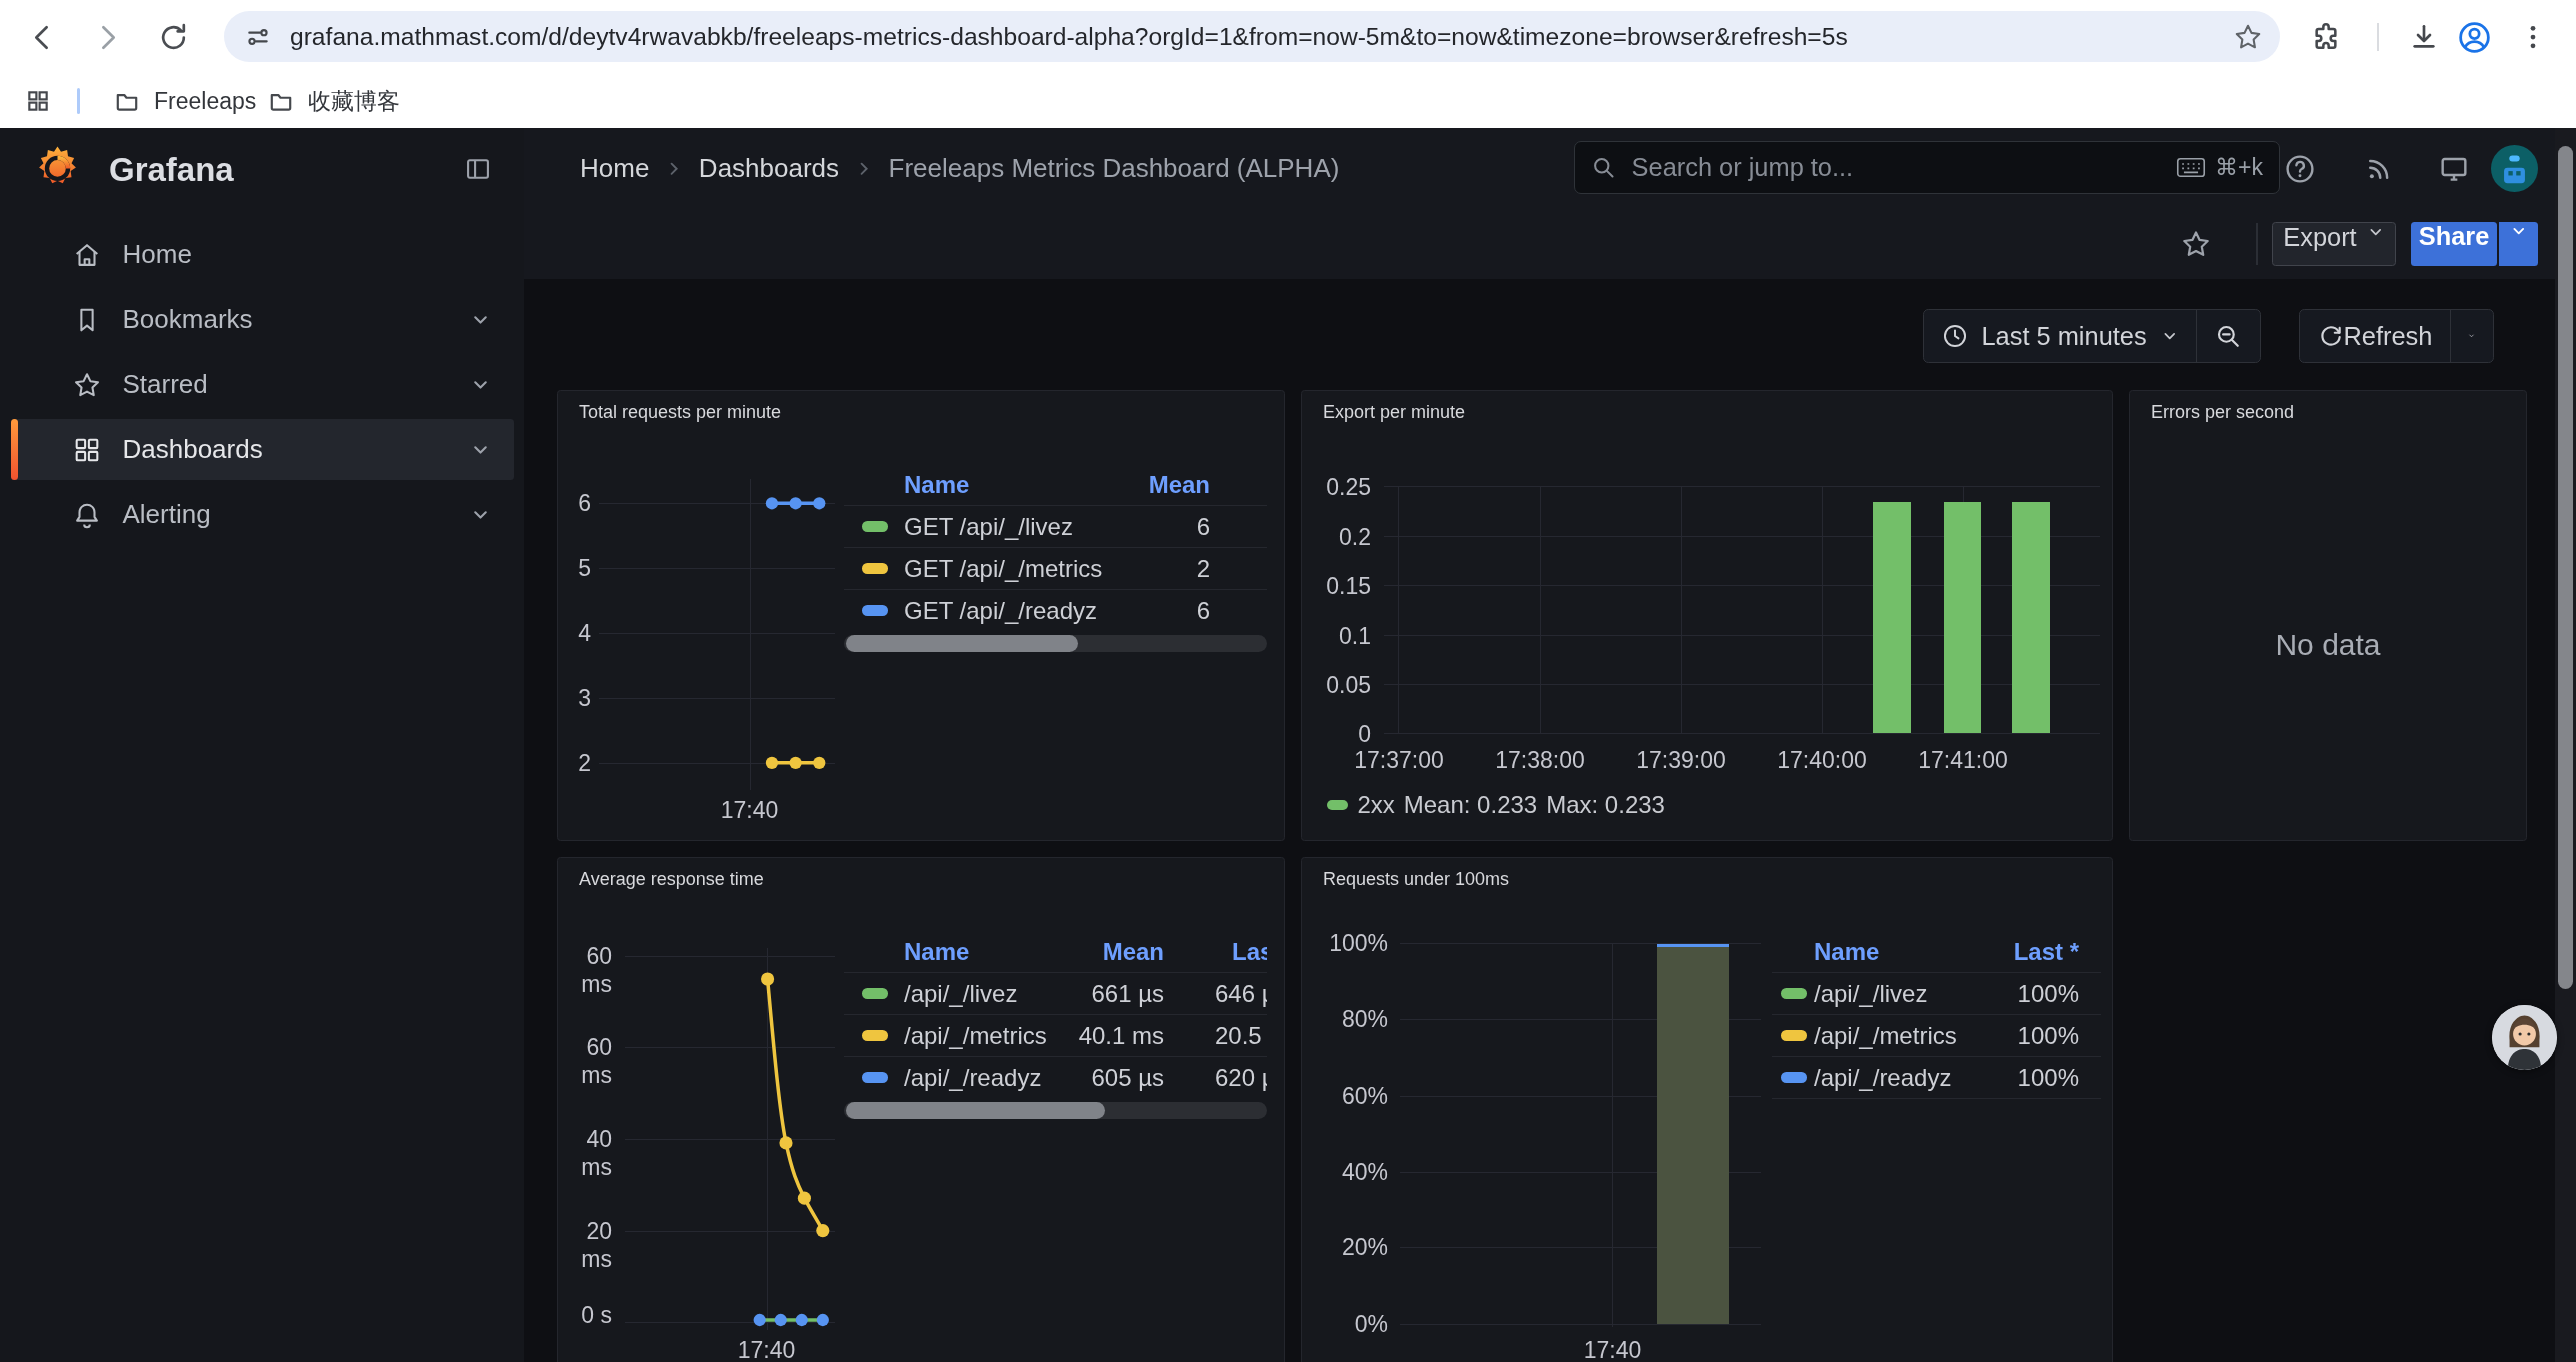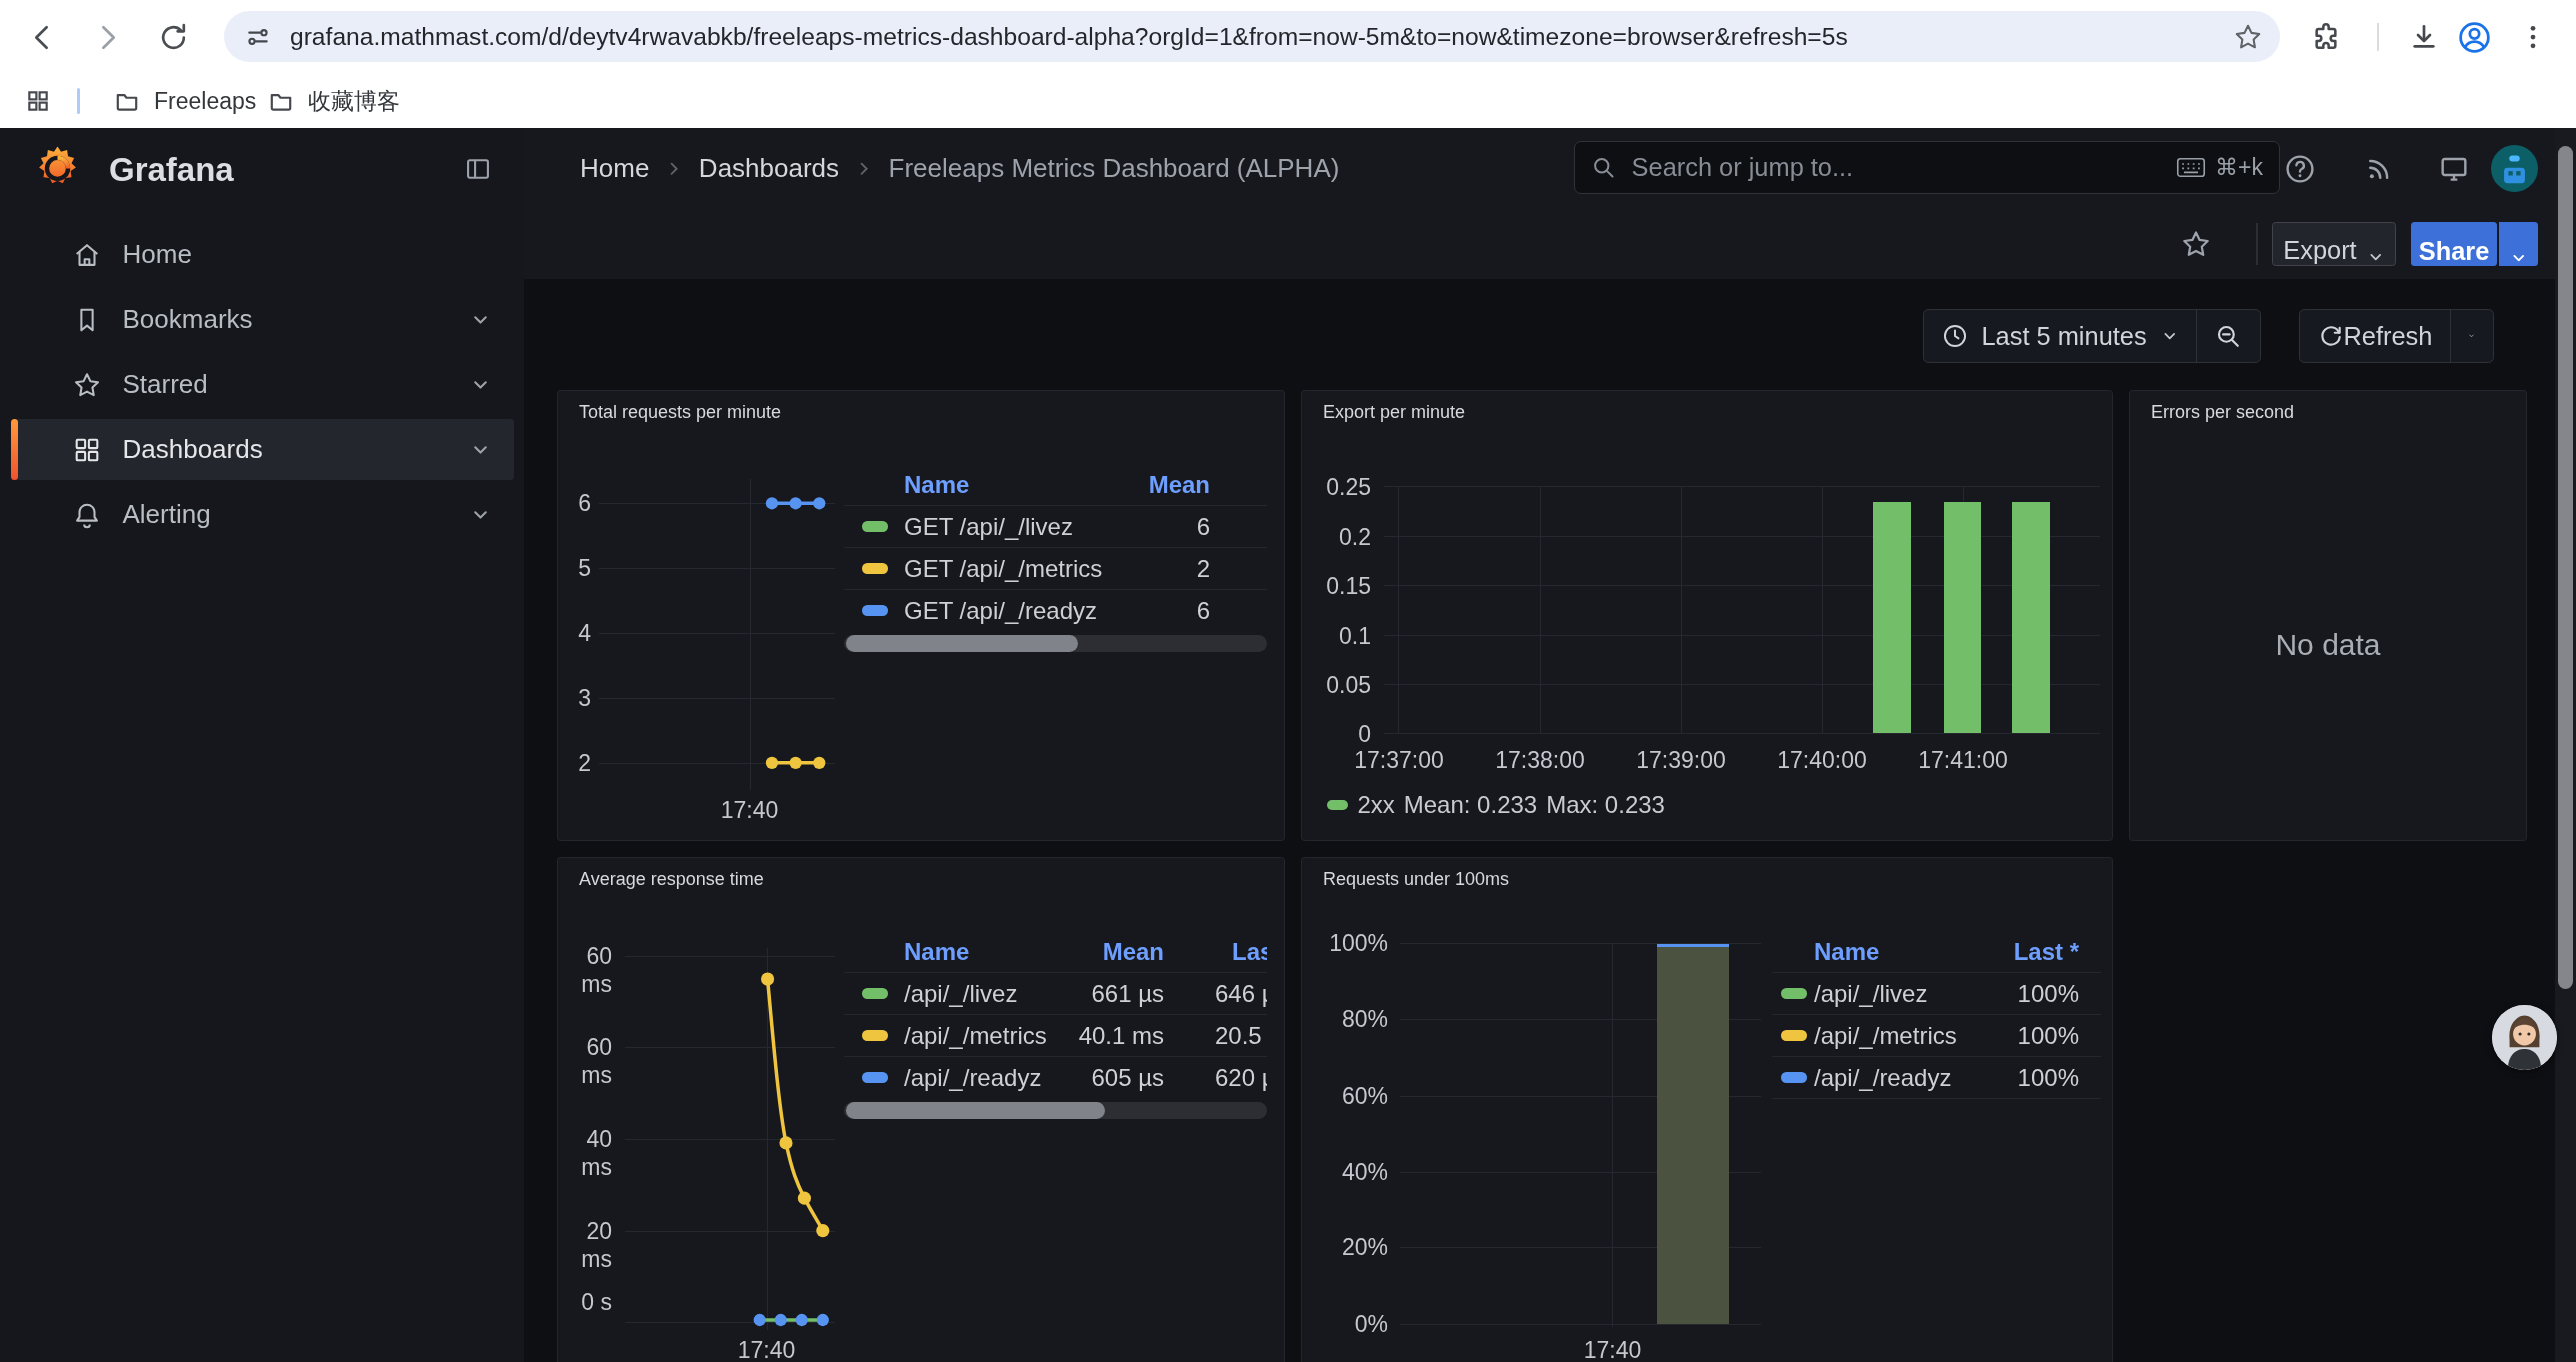--- a/index.html
+++ b/index.html
@@ -35,21 +35,21 @@
   .crumb.dim{color:#9da2ab}
   .searchbox{position:absolute;left:1050px;top:13px;width:706px;height:53px;background:#0d0f13;
              border:0.9px solid #2f3339;border-radius:7px;display:flex;align-items:center;box-sizing:border-box;padding:0 16px}
   .searchbox input{flex:1;background:transparent;border:none;outline:none;color:#c7c9cf;font-size:25.4px;
              font-family:"Liberation Sans",sans-serif;margin-left:14px}
   .searchbox input::placeholder{color:#878c95}
   .kbd{color:#9aa0a8;font-size:23px;margin-left:8.8px;white-space:nowrap}
   .hico{position:absolute;top:24.6px;width:32px;height:32px;color:#9da2ab}
 
   .gf-subheader{left:524px;top:209px;width:2052px;height:70px;background:#16181e;border-bottom:0.9px solid #24262d}
-  .btn{display:flex;align-items:flex-end;justify-content:center;box-sizing:border-box;border-radius:3.5px;
+  .btn{display:flex;align-items:flex-start;justify-content:center;box-sizing:border-box;border-radius:3.5px;
        font-size:25.4px;color:#d3d5da;cursor:pointer}
   .btn.ghost{background:#22252c;border:0.9px solid #41444c}
   .btn.blue{background:#3d71d9;color:#fff;font-weight:700}
 
   .gf-content{left:524px;top:279px;width:2052px;height:1084px;background:#0e0f13}
   .tgroup{position:absolute;height:54px;display:flex;align-items:stretch;background:#161920;
           border:0.9px solid #2e3138;border-radius:5.3px;box-sizing:border-box;color:#d2d4d9}
   .tseg{display:flex;align-items:center;padding:0 17.5px;font-size:25.4px;white-space:nowrap}
   .tdiv{width:0.9px;background:#2e3138}
 
@@ -465,21 +465,21 @@
     <div class="ptitle">Errors per second</div>
     <div class="nodata">No data</div>
   </div>
 
   <div class="panel" style="left:33px;top:578px;width:726px;height:526px">
     <div class="ptitle">Average response time</div>
     <div class="yt" style="width:54px;top:84px">60 ms</div>
     <div class="yt" style="width:54px;top:175px">60 ms</div>
     <div class="yt" style="width:54px;top:267px">40 ms</div>
     <div class="yt" style="width:54px;top:359px">20 ms</div>
-    <div class="yt" style="width:54px;top:430px">0 s</div>
+    <div class="yt" style="width:54px;top:443px">0 s</div>
     <div class="hgrid" style="left:67px;width:210px;top:98px"></div>
     <div class="hgrid" style="left:67px;width:210px;top:189px"></div>
     <div class="hgrid" style="left:67px;width:210px;top:281px"></div>
     <div class="hgrid" style="left:67px;width:210px;top:373px"></div>
     <div class="hgrid" style="left:67px;width:210px;top:464px"></div>
     <div class="vgrid" style="left:209px;top:90px;height:382px"></div>
     <div class="xt" style="left:156px;top:478px;width:105px">17:40</div>
     <svg class="abs" style="left:0;top:0" width="726" height="526" viewBox="0 0 828 600">
       <path d="M230 527 H302" stroke="#73BF69" stroke-width="4"></path>
       <path d="M239 138 C246 215, 252 285, 260 325 C267 358, 273 372, 281 388 C289 403, 296 414, 302 425" fill="none" stroke="#EFC53F" stroke-width="4"></path>

